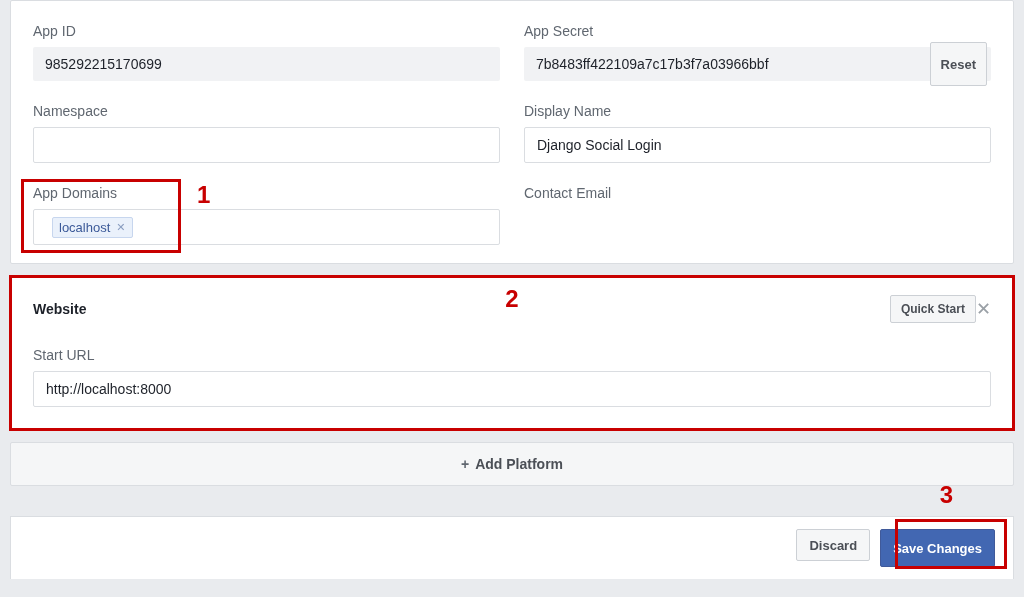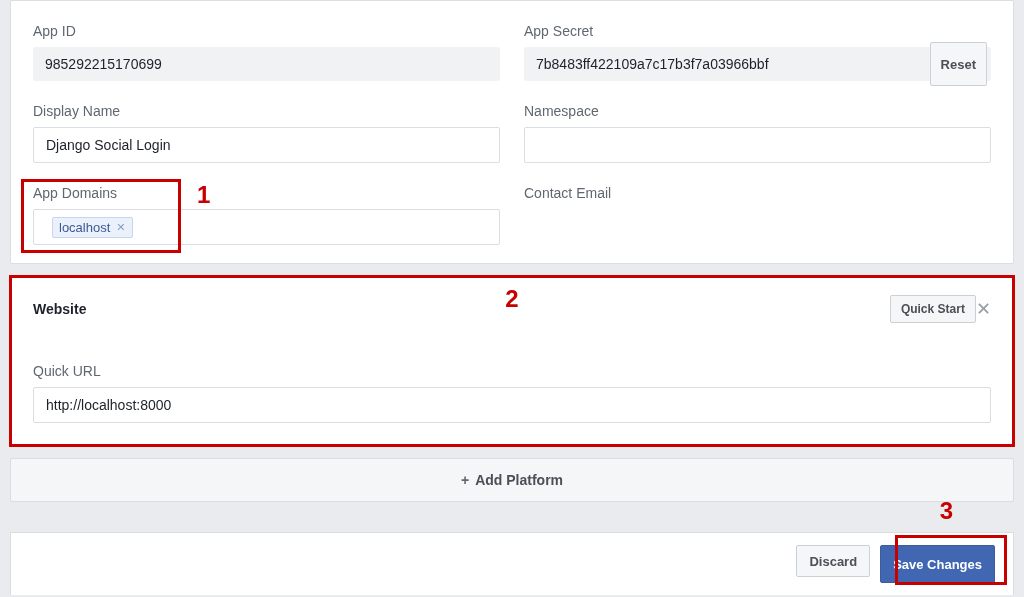--- a/index.html
+++ b/index.html
@@ -140,21 +140,21 @@
     border: 1px solid #dadde1;
     border-radius: 2px;
     margin-top: 12px;
     padding: 18px 22px 22px 22px;
     position: relative;
   }
   .website-head {
     display: flex;
     align-items: center;
     justify-content: space-between;
-    margin-bottom: 40px;
+    margin-bottom: 24px;
   }
   .website-head .title {
     font-weight: 700;
     color: #1d2129;
     font-size: 14px;
   }
   .website-head .actions {
     display: flex;
     align-items: center;
     gap: 0;
@@ -233,26 +233,26 @@
         <div class="label">App Secret</div>
         <div class="readonly-box with-btn">
           <span>7b8483ff422109a7c17b3f7a03966bbf</span>
           <button class="btn reset-btn">Reset</button>
         </div>
       </div>
     </div>
 
     <div class="row">
       <div class="col">
+        <div class="label">Namespace</div>
+        <input class="input" value="" style="">
+      </div>
+      <div class="col">
         <div class="label">Display Name</div>
         <input class="input" value="Django Social Login" style="">
-      </div>
-      <div class="col">
-        <div class="label">Namespace</div>
-        <input class="input" value="" style="">
       </div>
     </div>
 
     <div class="row rel" style="margin-bottom:10px;">
       <div class="col rel">
         <div class="label">App Domains</div>
         <div class="token-input-area">
           <span class="token">
             <span>localhost</span>
             <span class="token-x">✕</span>
@@ -270,21 +270,21 @@
   </div>
 
   <div class="website-panel rel">
     <div class="website-head">
       <div class="title">Website</div>
       <div class="actions">
         <button class="btn" style="height:28px; padding:0 10px;">Quick Start</button>
         <span class="close-x">✕</span>
       </div>
     </div>
-    <div class="label">Quick URL</div>
+    <div class="label">Start URL</div>
     <input class="input" value="http://localhost:8000" style="">
 
     
     <div class="annot-box" style="left:-2px; top:-2px; right:-2px; bottom:-2px;"></div>
     <div class="annot-num" style="left:50%; transform:translateX(-50%); top:8px;"></div>
     <div class="annot-num" style="left:50%; transform:translateX(-50%); top:8px;">2</div>
   </div>
 
   <div class="add-platform">
     <span class="plus">+</span>

